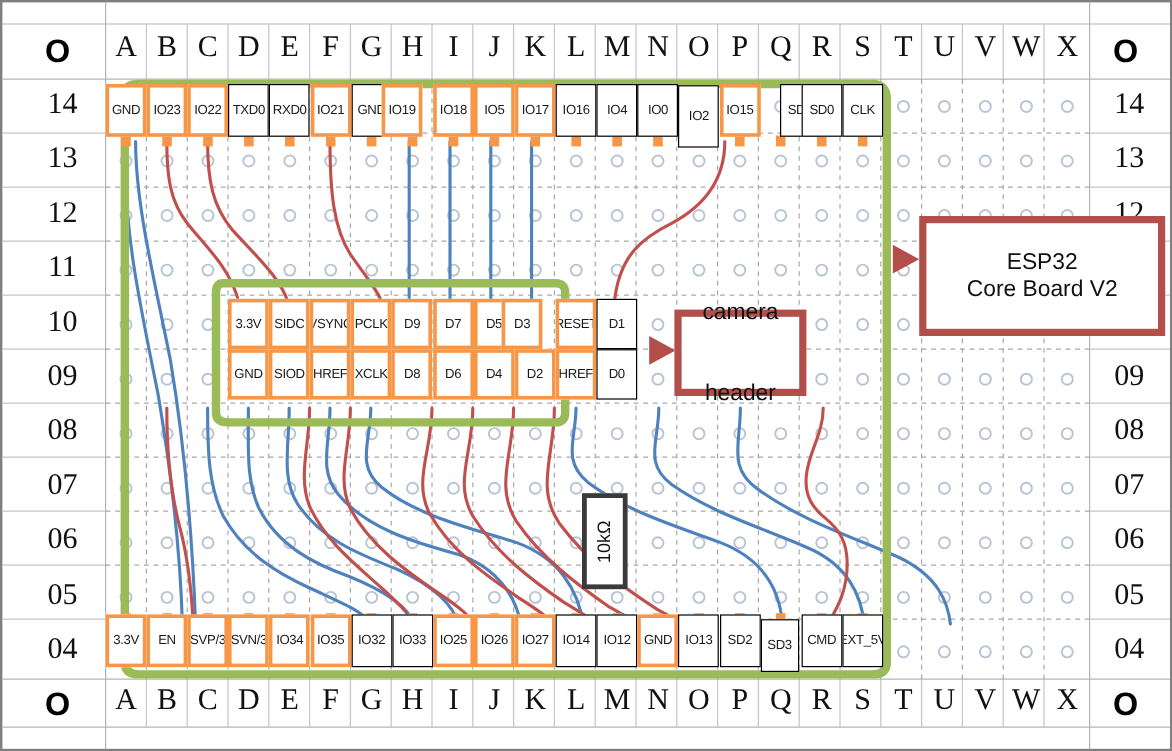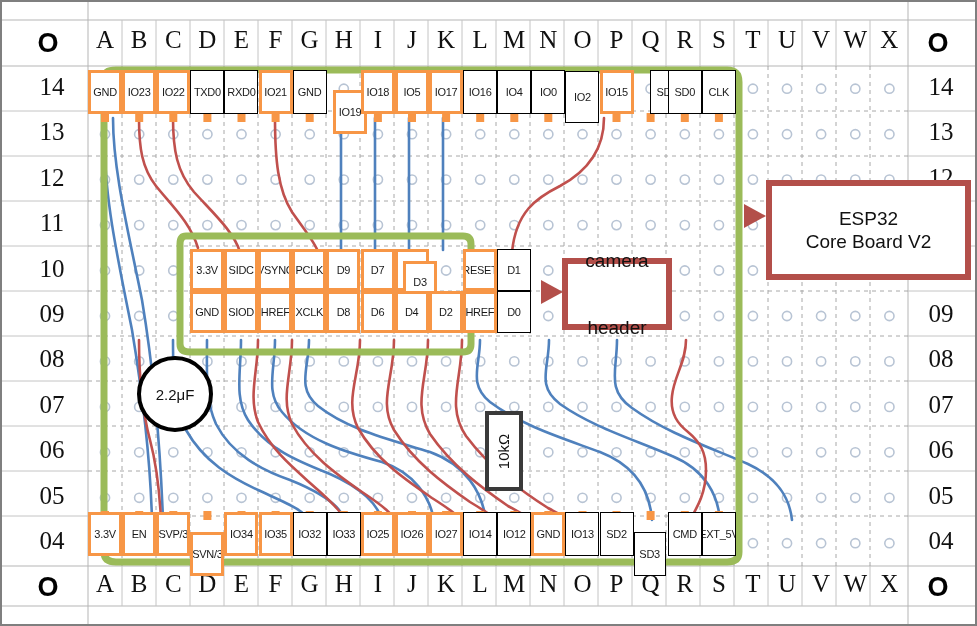--- a/index.html
+++ b/index.html
@@ -605,21 +605,21 @@
        </div>
       <div class="hdr-cell plain" style="left:224.4px;top:70px;width:34.1px;height:44px;">
          <span>RXD0</span>
        </div>
       <div class="hdr-cell hot" style="left:258.5px;top:70px;width:34.1px;height:44px;">
          <span>IO21</span>
        </div>
       <div class="hdr-cell plain" style="left:292.6px;top:70px;width:34.1px;height:44px;">
          <span>GND</span>
        </div>
-      <div class="hdr-cell hot" style="left:333px;top:70px;width:34.1px;height:44px;margin-top:20px;">
+      <div class="hdr-cell hot" style="left:318px;top:70px;width:34.1px;height:44px;">
          <span>IO19</span>
        </div>
       <div class="hdr-cell hot" style="left:360.8px;top:70px;width:34.1px;height:44px;">
          <span>IO18</span>
        </div>
       <div class="hdr-cell hot" style="left:394.9px;top:70px;width:34.1px;height:44px;">
          <span>IO5</span>
        </div>
       <div class="hdr-cell hot" style="left:429.0px;top:70px;width:34.1px;height:44px;">
          <span>IO17</span>
@@ -652,21 +652,21 @@
   <div id="bothdr">
       <div class="hdr-cell hot" style="left:88.0px;top:512px;width:34.1px;height:44px;">
          <span>3.3V</span>
        </div>
       <div class="hdr-cell hot" style="left:122.1px;top:512px;width:34.1px;height:44px;">
          <span>EN</span>
        </div>
       <div class="hdr-cell hot" style="left:156.2px;top:512px;width:34.1px;height:44px;">
          <span>SVP/3</span>
        </div>
-      <div class="hdr-cell hot" style="left:190.3px;top:512px;width:34.1px;height:44px;margin-top:20px;">
+      <div class="hdr-cell hot" style="left:190.3px;top:512px;width:34.1px;height:44px;">
          <span>SVN/3</span>
        </div>
       <div class="hdr-cell hot" style="left:224.4px;top:512px;width:34.1px;height:44px;">
          <span>IO34</span>
        </div>
       <div class="hdr-cell hot" style="left:258.5px;top:512px;width:34.1px;height:44px;">
          <span>IO35</span>
        </div>
       <div class="hdr-cell plain" style="left:292.6px;top:512px;width:34.1px;height:44px;">
          <span>IO32</span>
@@ -691,21 +691,21 @@
        </div>
       <div class="hdr-cell hot" style="left:531.3px;top:512px;width:34.1px;height:44px;">
          <span>GND</span>
        </div>
       <div class="hdr-cell plain" style="left:565.4px;top:512px;width:34.1px;height:44px;">
          <span>IO13</span>
        </div>
       <div class="hdr-cell plain" style="left:599.5px;top:512px;width:34.1px;height:44px;">
          <span>SD2</span>
        </div>
-      <div class="hdr-cell plain" style="left:633.6px;top:532px;width:32px;height:44px;align-items:center;">
+      <div class="hdr-cell plain" style="left:633.6px;top:516px;width:32px;height:44px;align-items:center;">
          <span>SD3</span>
        </div>
       <div class="hdr-cell plain" style="left:667.7px;top:512px;width:34.1px;height:44px;">
          <span>CMD</span>
        </div>
       <div class="hdr-cell plain" style="left:701.8px;top:512px;width:34.1px;height:44px;">
          <span>EXT_5V</span>
        </div>
     </div>
   <div id="camtop">
@@ -723,21 +723,21 @@
        </div>
       <div class="cam-cell hot" style="left:326.4px;top:249px;width:34.1px;height:42px;">
          <span>D9</span>
        </div>
       <div class="cam-cell hot" style="left:360.5px;top:249px;width:34.1px;height:42px;">
          <span>D7</span>
        </div>
       <div class="cam-cell hot" style="left:394.6px;top:249px;width:34.1px;height:42px;">
          <span>D5</span>
        </div>
-      <div class="cam-cell hot" style="left:403px;top:249px;width:34.1px;height:42px;margin-top:12px;">
+      <div class="cam-cell hot" style="left:418px;top:249px;width:34.1px;height:42px;">
          <span>D3</span>
        </div>
       <div class="cam-cell hot" style="left:462.8px;top:249px;width:34.1px;height:42px;">
          <span>RESET</span>
        </div>
       <div class="cam-cell plain" style="left:496.9px;top:249px;width:34.1px;height:42px;">
          <span>D1</span>
        </div>
     </div>
   <div id="cambot">
@@ -776,21 +776,18 @@
   <div class="callout" style="left:766px;top:180px;width:205px;height:100px;font-size:19px;">
     <div>ESP32</div>
     <div>Core Board V2</div>
   </div>
 
   <div class="callout" style="left:562px;top:258px;width:110px;height:72px;font-size:19px;gap:44px;">
     <div>camera</div>
     <div>header</div>
   </div>
 
-  <div class="cap" style="left:137px;top:356px;width:68px;height:68px;">
-    <span>2.2μF</span>
-  </div>
 
   <div class="res" style="left:485px;top:411px;width:30px;height:72px;">
     <span>10kΩ</span>
   </div>
 
 </div>
 
 </body></html>

